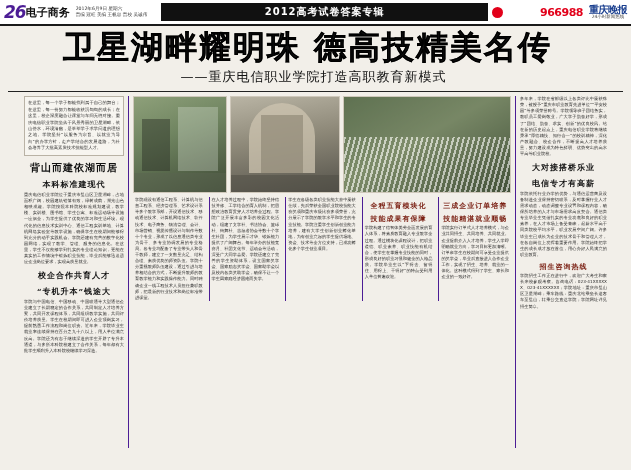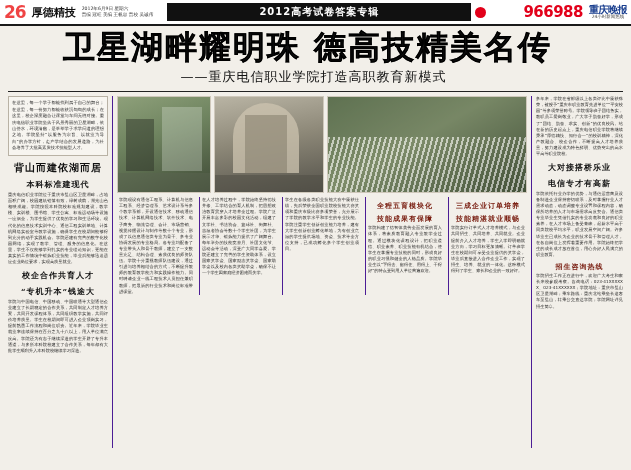--- a/index.html
+++ b/index.html
@@ -20,24 +20,25 @@
   .masthead{
     position:relative;
     height:26px;
     background:#ffffff;
     border-bottom:2px solid #1a1a1a;
     display:flex;align-items:center;
     padding:0 4px;
     box-sizing:border-box;
   }
   .page-num{
-    font-size:17px;font-weight:bold;color:#ef4444;
+    font-size:17px;font-weight:bold;color:#4c1d95;
     letter-spacing:-1px;
-    margin-right:6px;
+    margin-right:0;
     line-height:1;
+    font-style:italic;
   }
   .mast-title{
     font-size:11px;font-weight:bold;color:#111;
     margin-right:6px;
   }
   .mast-credits{
     font-size:4.6px;color:#333;
     line-height:1.35;
     margin-right:10px;
     white-space:nowrap;
@@ -47,21 +48,21 @@
     height:18px;
     background:#111;
     color:#fff;
     display:flex;align-items:center;justify-content:center;
     font-size:10px;font-weight:bold;
     letter-spacing:1px;
     margin:0 4px;
   }
   .logo-996{
     display:flex;align-items:center;
-    font-size:15px;font-weight:bold;
+    font-size:11px;font-weight:bold;
     color:#e2001a;
     margin-right:6px;
     letter-spacing:-0.5px;
     gap:36px;
   }
   .logo-996 .dot{
     display:inline-block;width:11px;height:11px;border-radius:50%;
     background:#e2001a;margin-right:1px;
   }
   .logo-right{
@@ -97,21 +98,21 @@
     letter-spacing:1px;
     margin-left:12px;
   }
   .rule{
     height:1px;background:#222;margin:3px 8px 4px 8px;
   }
 
   
   .body-grid{
     display:flex;
-    padding:0 8px;
+    padding:0 24px;
     box-sizing:border-box;
     height:352px;
   }
   .col{
     box-sizing:border-box;
   }
   .col-left{width:104px;padding-right:4px;}
   .col-mid{flex:1;padding:0 4px;}
   .col-right{width:92px;padding-left:4px;}
 
@@ -178,21 +179,21 @@
   }
   .mid-cols .mc{flex:1;padding:0 2px;}
 </style>
 </head>
 <body>
 
 <div class="page">
 
   <div class="masthead">
     <div class="page-num">26</div>
-    <div class="mast-title">厚德精技</div>
+    <div class="mast-title">电子商务</div>
     <div style="display:flex;flex-direction:column;justify-content:center;">
       <div class="mast-credits">2012年6月9日 星期六</div>
       <div class="mast-credits">责编 冠旺  美编 王帆容  责校 吴诚伟</div>
     </div>
     <div class="mast-banner">2012高考试卷答案专辑</div>
     <div class="logo-996">
       <span class="dot"></span>
       <span>966988</span>
     </div>
     <div class="logo-right">

